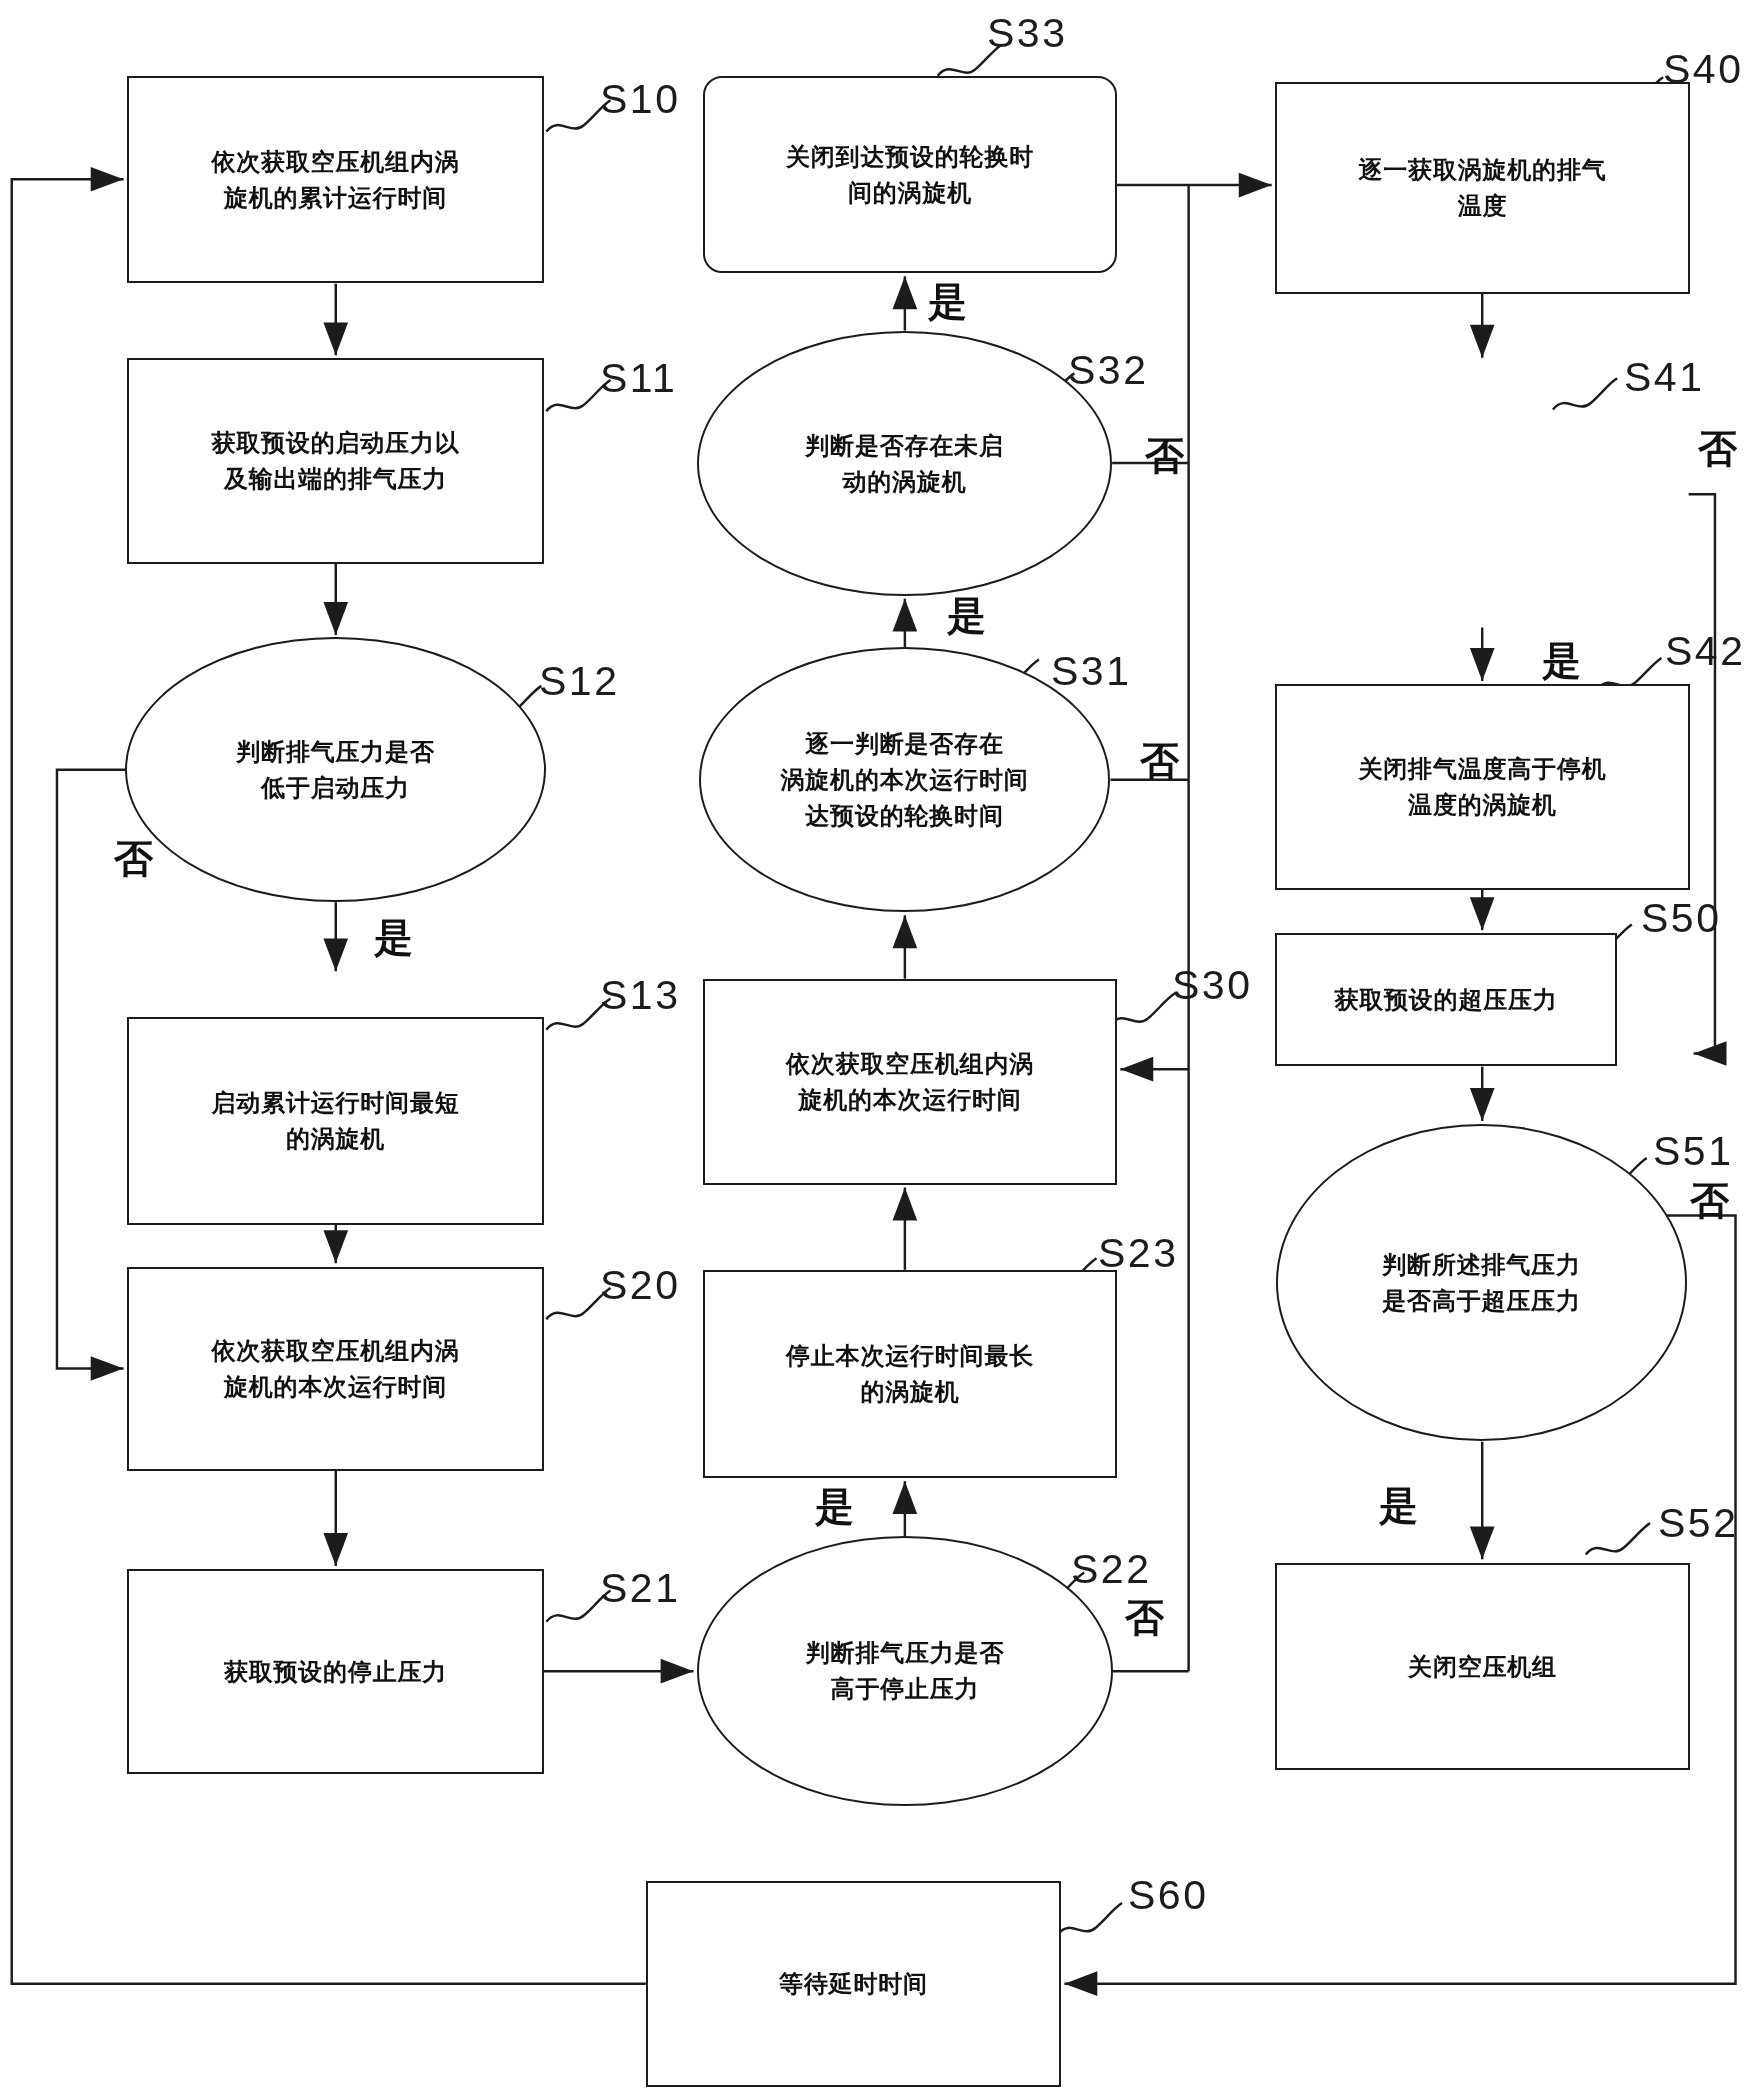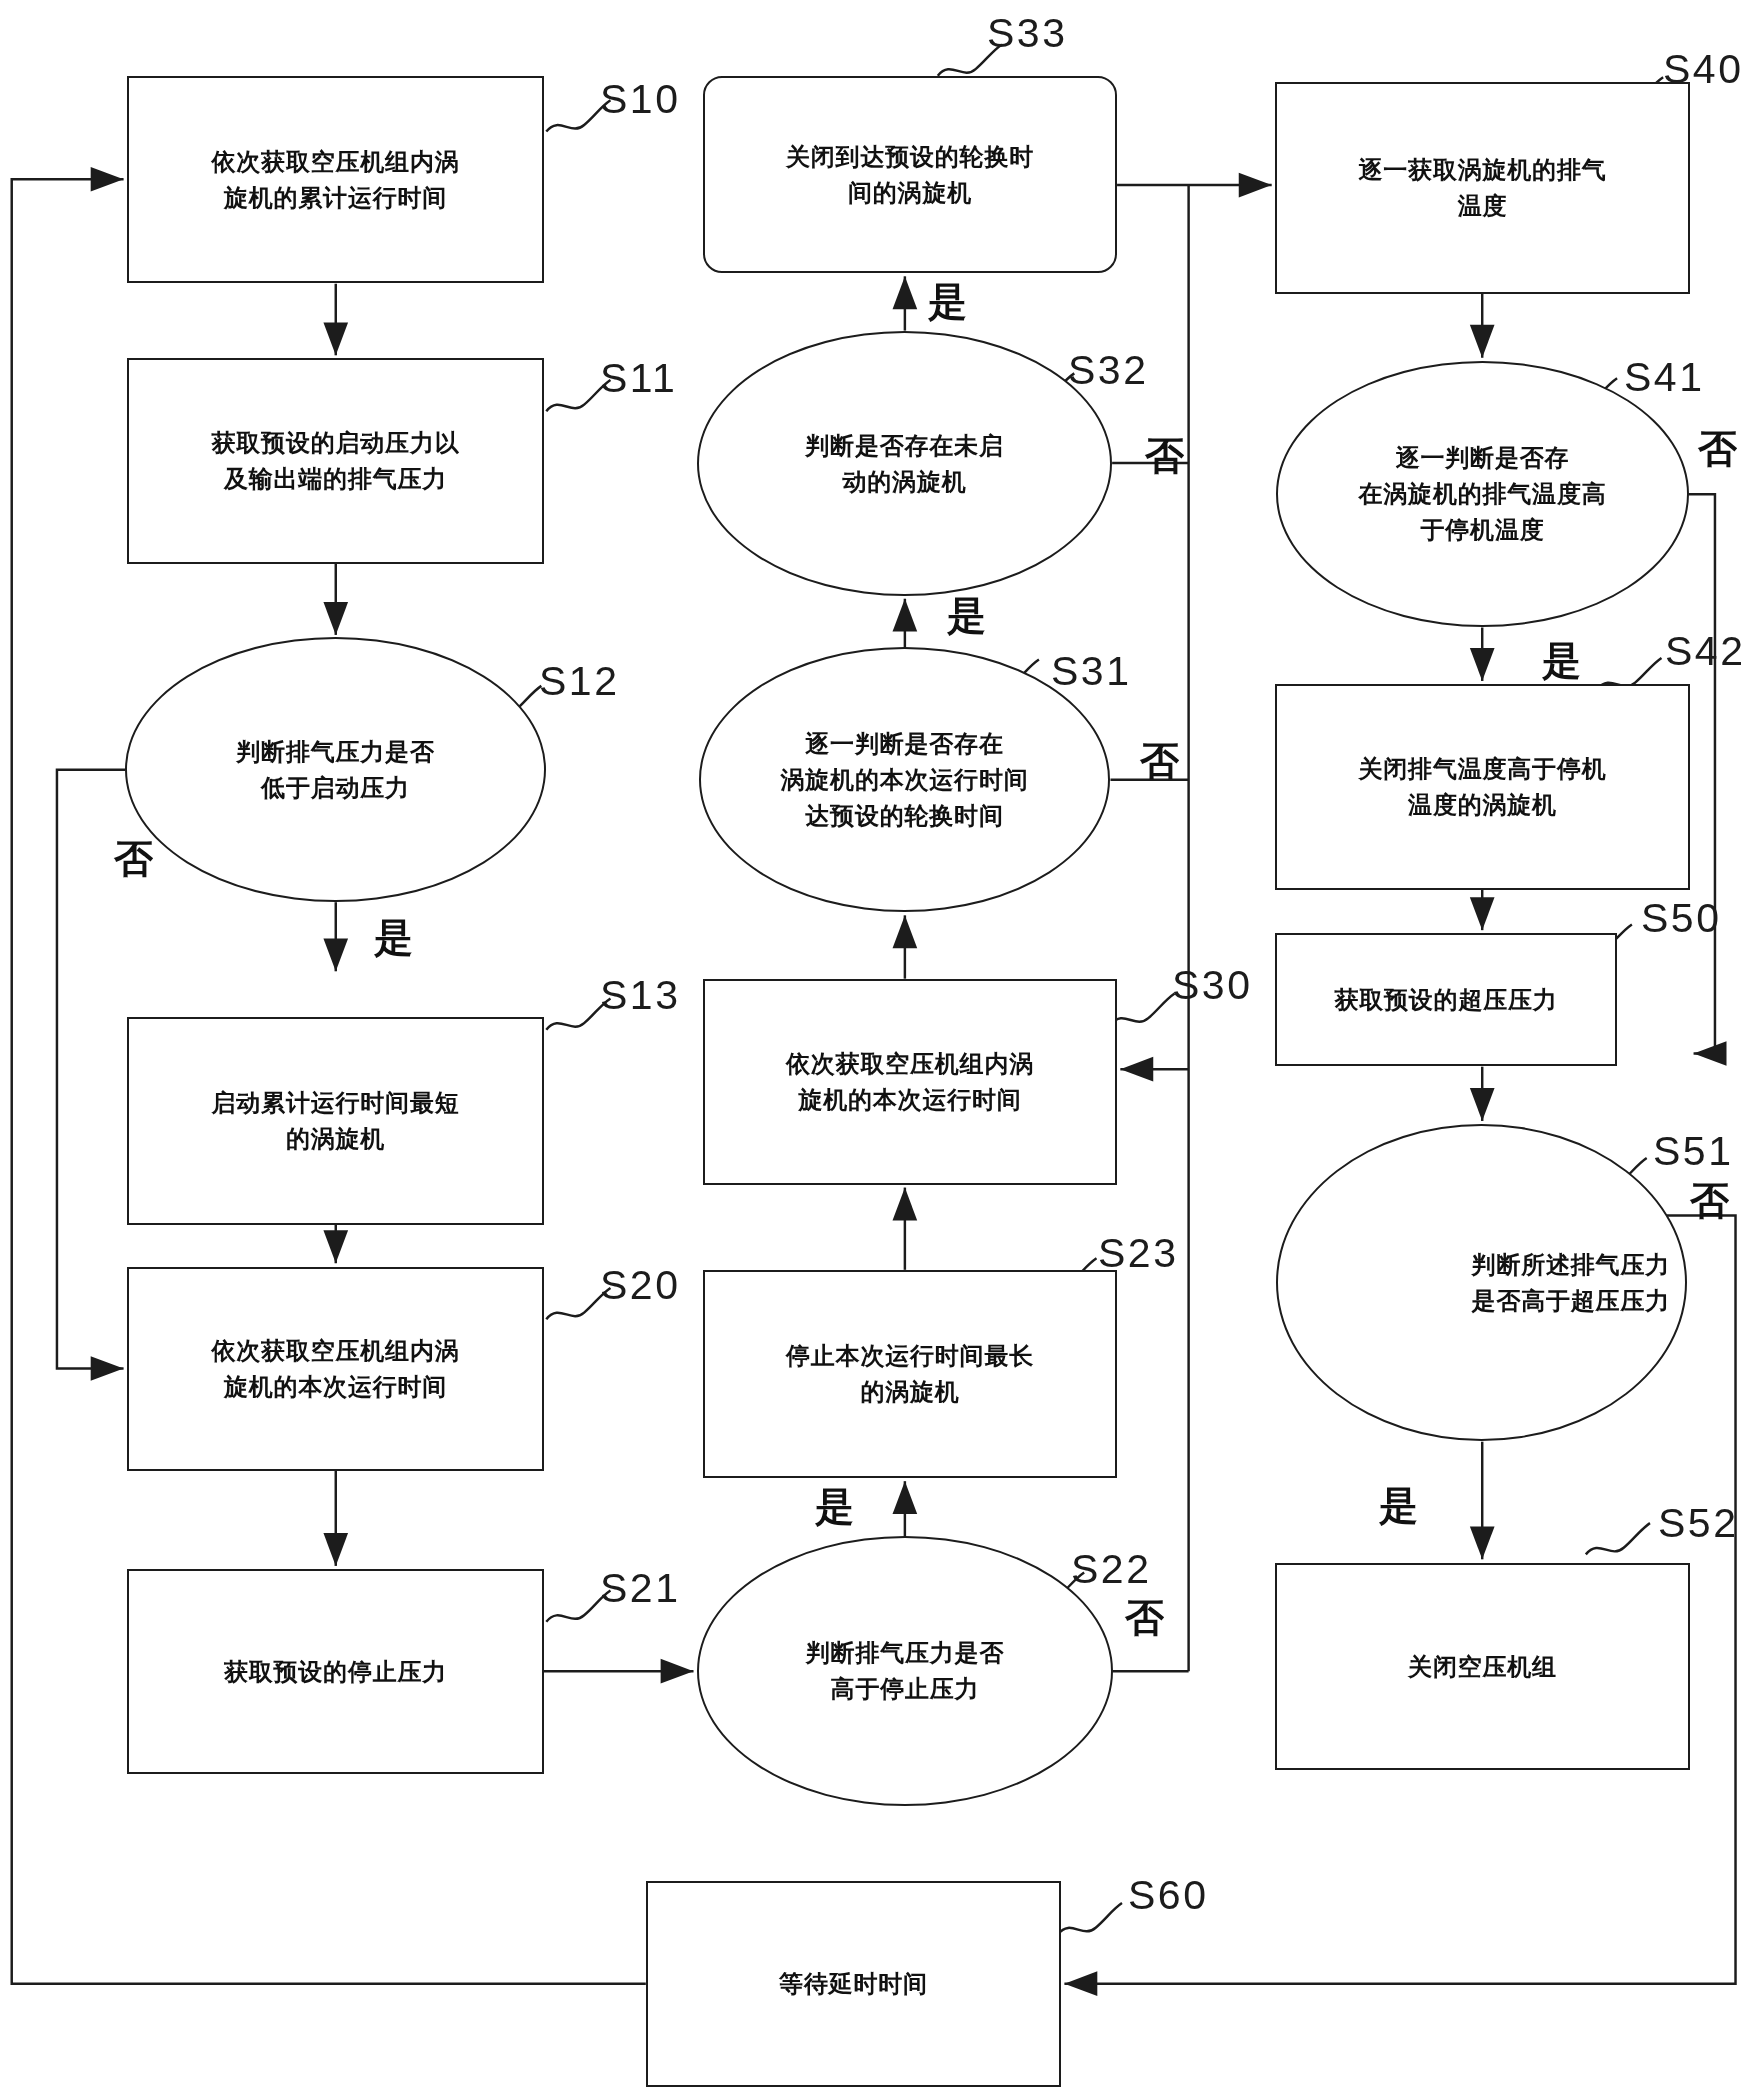--- a/index.html
+++ b/index.html
@@ -163,33 +163,28 @@
 高于停止压力</div>
   </div>
   <div class="node box" style="left:646px;top:1881px;width:415px;height:206px;">
     <div class="node-text">等待延时时间</div>
   </div>
 
   <div class="node box" style="left:1275px;top:82px;width:415px;height:212px;">
     <div class="node-text">逐一获取涡旋机的排气
 温度</div>
   </div>
-  <div class="node ellipse" style="left:1276px;top:361px;width:413px;height:266px;">
-    <div class="node-text">逐一判断是否存
-在涡旋机的排气温度高
-于停机温度</div>
-  </div>
   <div class="node box" style="left:1275px;top:684px;width:415px;height:206px;">
     <div class="node-text">关闭排气温度高于停机
 温度的涡旋机</div>
   </div>
   <div class="node box" style="left:1275px;top:933px;width:342px;height:133px;">
     <div class="node-text">获取预设的超压压力</div>
   </div>
-  <div class="node ellipse" style="left:1276px;top:1124px;width:411px;height:317px;justify-content:flex-end;">
+  <div class="node ellipse" style="left:1276px;top:1124px;width:411px;height:317px;">
     <div class="node-text">判断所述排气压力
 是否高于超压压力</div>
   </div>
   <div class="node box" style="left:1275px;top:1563px;width:415px;height:207px;">
     <div class="node-text">关闭空压机组</div>
   </div>
 
   <span class="ref" style="left:600px;top:76px;">S10</span>
   <span class="ref" style="left:600px;top:355px;">S11</span>
   <span class="ref" style="left:539px;top:658px;">S12</span>

